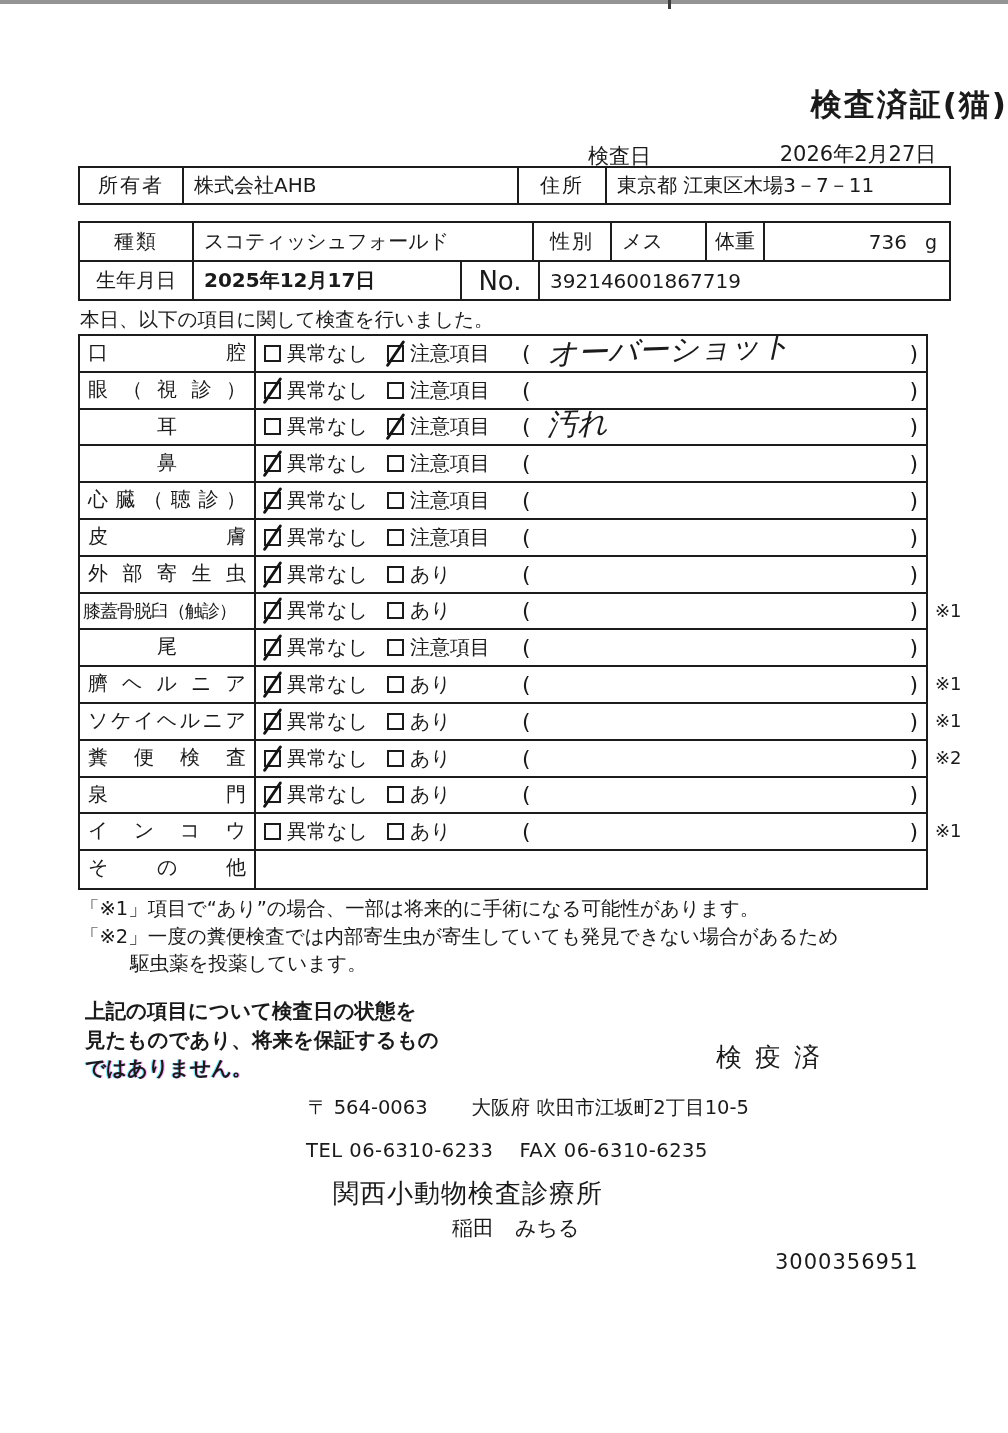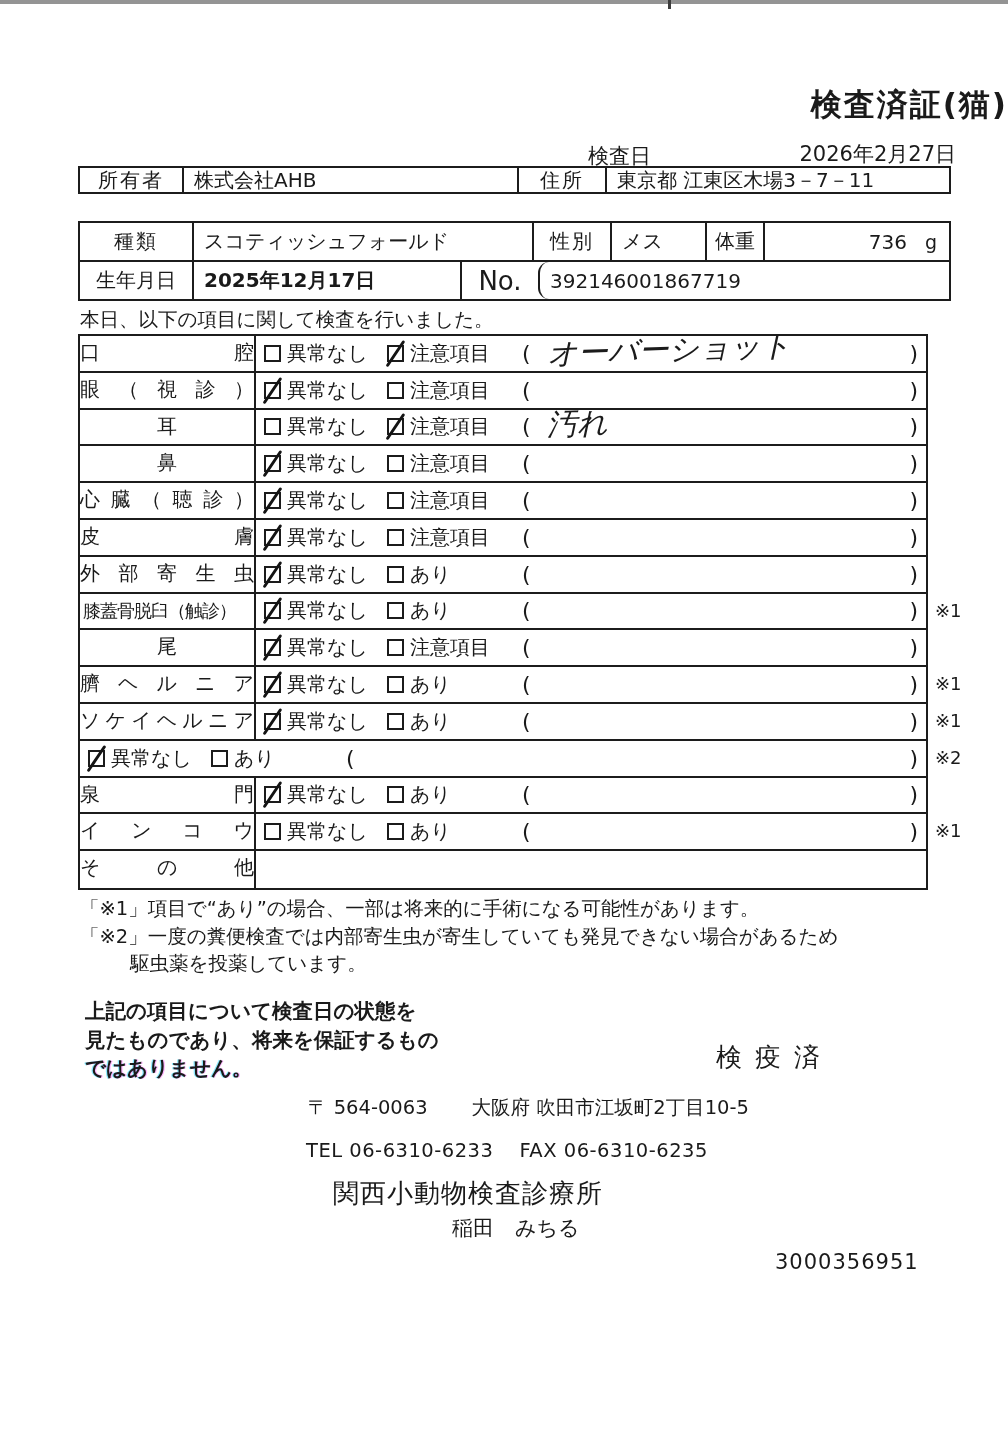--- a/index.html
+++ b/index.html
@@ -8,41 +8,41 @@
     font-family:"DejaVu Sans","Liberation Sans",sans-serif;color:#1a1a1a;
     overflow:hidden;margin:0 auto;
   }
   
   .scan-strip{position:absolute;top:0;left:0;width:1008px;height:4px;background:#949494;}
   .scan-tick{position:absolute;top:0;left:668px;width:3px;height:9px;background:#3c3c3c;}
 
   .title{position:absolute;top:84px;left:0;width:1008px;text-align:right;
     font-size:31px;font-weight:bold;letter-spacing:2px;}
   .exam-label{position:absolute;left:588px;top:142px;font-size:21px;}
-  .exam-date{position:absolute;left:760px;top:140px;width:196px;text-align:right;font-size:21px;}
+  .exam-date{position:absolute;left:760px;top:140px;width:196px;text-align:center;font-size:21px;}
 
   .tbl{position:absolute;display:flex;border:2.5px solid #1c1c1c;box-sizing:border-box;background:#fff;}
   .tbl .cell{border-left:2.5px solid #1c1c1c;display:flex;align-items:center;font-size:20px;box-sizing:border-box;}
   .tbl .cell:first-child{border-left:none;}
   .lab{justify-content:center;letter-spacing:2px;}
   .val{padding:0 10px;}
   .tbl-col{flex-direction:column;}
   .trow2{display:flex;height:37px;}
   .trow2 + .trow2{border-top:2.5px solid #1c1c1c;}
   .wcell{justify-content:flex-end;padding-right:12px;gap:18px;}
   .wunit{font-size:19px;}
 
   .intro{position:absolute;left:80px;top:306px;font-size:19.5px;}
 
   
   .check-tbl{position:absolute;left:78px;top:334px;width:850px;border:2.5px solid #1c1c1c;box-sizing:border-box;}
   .trow{position:relative;display:flex;height:36.8px;border-bottom:2px solid #1c1c1c;box-sizing:border-box;}
   .trow:last-child{border-bottom:none;}
   .tlabel{width:176px;box-sizing:border-box;border-right:2.5px solid #1c1c1c;
-    padding:0 0;font-size:20px;line-height:33px;overflow:hidden;}
+    padding:0 8px;font-size:20px;line-height:33px;overflow:hidden;}
   .tlabel.spread{text-align:justify;text-align-last:justify;}
   .tlabel.center{text-align:center;}
   .tlabel.tight{font-size:18px;letter-spacing:-1px;padding:0 3px;}
   .tcontent{flex:1;display:flex;align-items:center;padding-left:8px;font-size:20px;overflow:visible;}
   .opt{display:flex;align-items:center;width:123px;flex:none;}
   .opt2{width:135px;}
   .cb{display:inline-block;width:13px;height:13px;border:2px solid #1b1b1b;position:relative;
     margin-right:6px;flex:none;box-sizing:content-box;}
   .cb .mark{display:none;}
   .cb.checked .mark{display:block;position:absolute;left:5px;top:-9px;width:2.6px;height:31px;
@@ -75,21 +75,21 @@
 <div class="page">
 
   <div class="scan-strip"></div>
   <div class="scan-tick"></div>
 
   <div class="title">検査済証(猫)</div>
 
   <span class="exam-label">検査日</span>
   <span class="exam-date">2026年2月27日</span>
 
-  <div class="tbl" style="left:78px;top:166px;width:873px;height:28px;">
+  <div class="tbl" style="left:78px;top:166px;width:873px;height:39px;">
     <div class="cell lab" style="width:102px;">所有者</div>
     <div class="cell val" style="width:335px;">株式会社AHB</div>
     <div class="cell lab" style="width:88px;">住所</div>
     <div class="cell val" style="flex:1;">東京都 江東区木場3－7－11</div>
   </div>
 
   <div class="tbl tbl-col" style="left:78px;top:221px;width:873px;">
     <div class="trow2">
       <div class="cell lab" style="width:112px;">種類</div>
       <div class="cell val" style="width:340px;">スコティッシュフォールド</div>
@@ -98,21 +98,21 @@
       <div class="cell lab" style="width:58px;letter-spacing:0;">体重</div>
       <div class="cell wcell" style="flex:1;">
         <span>736</span>
         <span class="wunit">g</span>
       </div>
     </div>
     <div class="trow2">
       <div class="cell lab" style="width:112px;letter-spacing:0;">生年月日</div>
       <div class="cell val" style="width:268px;font-weight:bold;">2025年12月17日</div>
       <div class="cell lab" style="width:78px;letter-spacing:0;font-size:26px;">No.</div>
-      <div class="cell val" style="flex:1;border-radius:11px;">392146001867719</div>
+      <div class="cell val" style="flex:1;">392146001867719</div>
     </div>
   </div>
 
   <div class="intro">本日、以下の項目に関して検査を行いました。</div>
 
   <div class="check-tbl">
 
     <div class="trow">
       <div class="tlabel spread">口腔</div>
       <div class="tcontent">
@@ -327,20 +327,21 @@
             <span>あり</span>
           </span>
         <span class="paren">(</span>
         <span class="comment handwriting"></span>
         <span class="paren close">)</span>
       </div>
       <span class="note">※1</span>
     </div>
 
     <div class="trow">
+      <div class="tlabel spread">糞便検査</div>
       <div class="tcontent">
         <span class="opt">
             <span class="cb checked">
               <span class="mark"></span>
             </span>
             <span>異常なし</span>
           </span>
         <span class="opt opt2">
             <span class="cb"></span>
             <span>あり</span>

